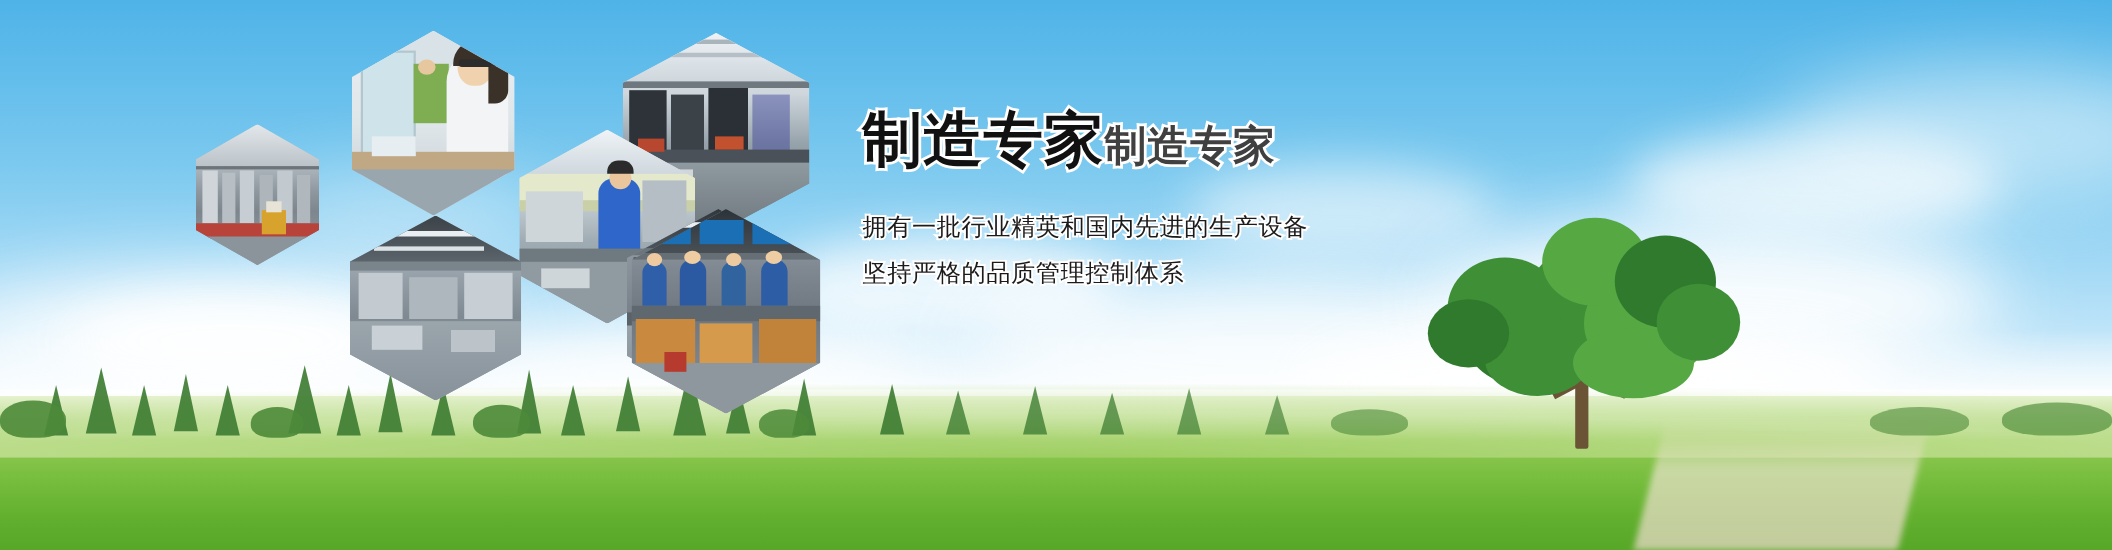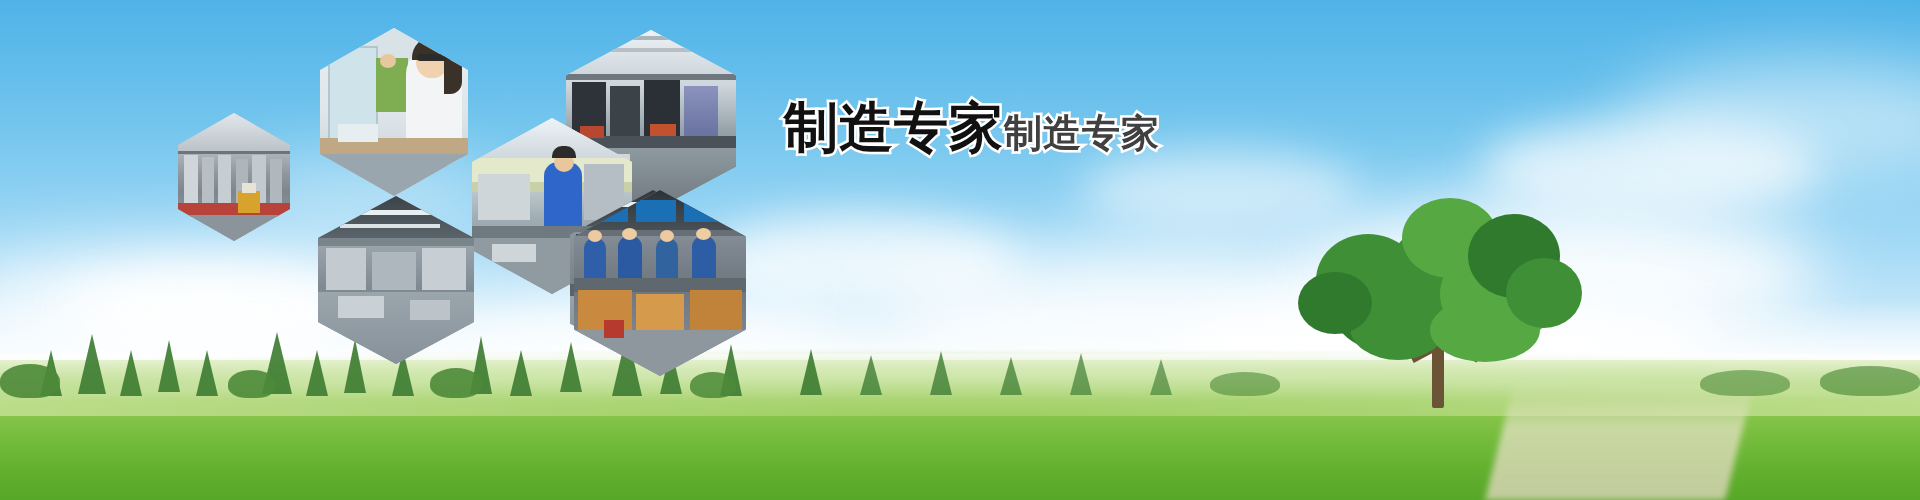--- a/index.html
+++ b/index.html
@@ -299,17 +299,19 @@
     </div>
   </div>
 
   <div class="textblock">
 
     <div class="headline">
       <span class="blk">制造专家</span><span class="grn">制造专家</span>
     </div>
 
     <div class="sublist">
+      <div class="subline">拥有一批行业精英和国内先进的生产设备</div>
+      <div class="subline">坚持严格的品质管理控制体系</div>
     </div>
 
   </div>
 
 </div>
 
 </body></html>

